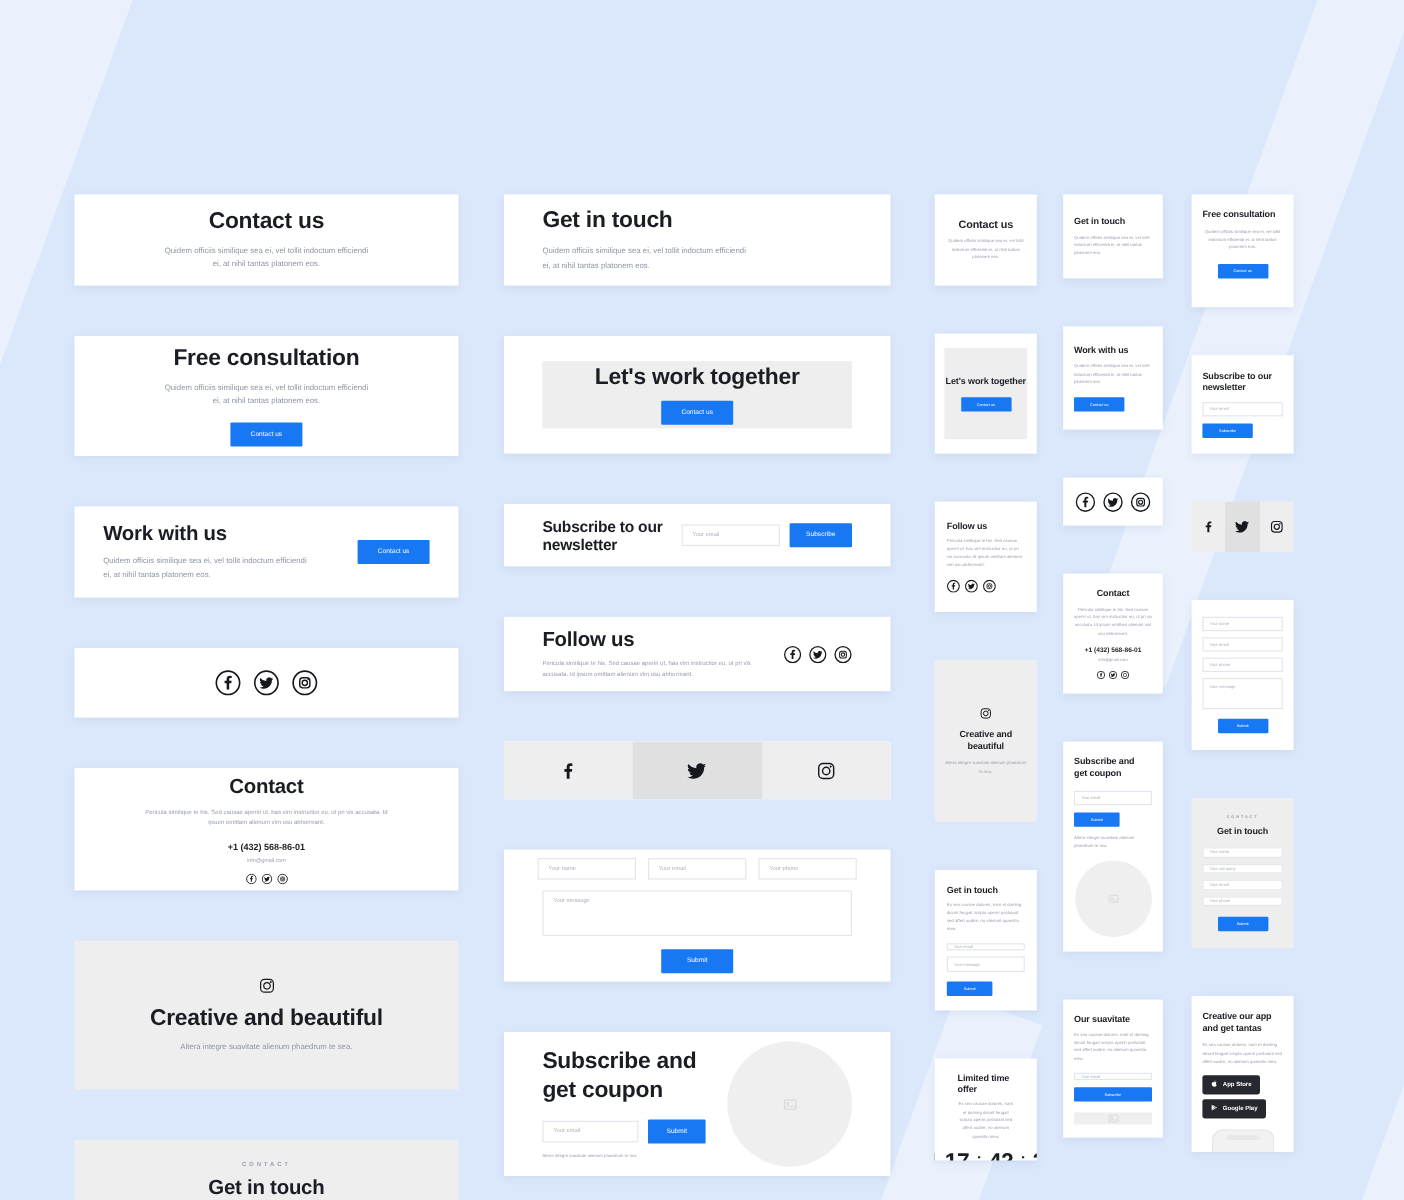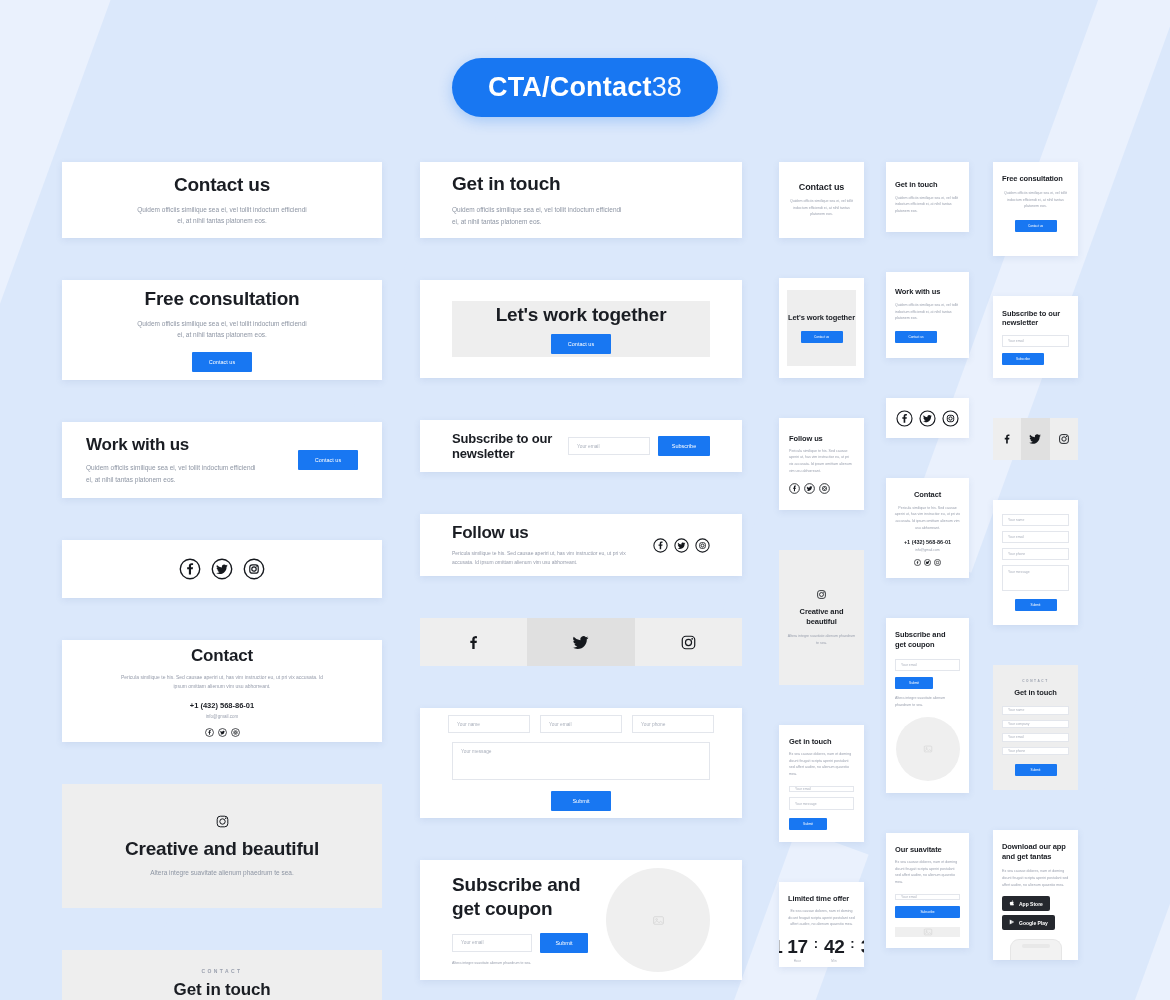--- a/index.html
+++ b/index.html
@@ -130,25 +130,20 @@
 
 <div class="bg-wrap">
   <div class="bg-shape s1"></div>
   <div class="bg-shape s2"></div>
   <div class="bg-shape s3"></div>
   <div class="bg-shape s4"></div>
 </div>
 
 <div class="page">
 
-  <div class="badge-row">
-    <div class="badge">
-      <b>CTA/Contact</b><span class="num">38</span>
-    </div>
-  </div>
 
   <div class="columns">
 
     <div class="col col-desktop">
 
       <div class="card" style="height:76px;display:flex;flex-direction:column;align-items:center;justify-content:center;">
         <div class="h-xl">Contact us</div>
         <div class="p-md center" style="width:175px;margin-top:8px;">Quidem officiis similique sea ei, vel tollit indoctum efficiendi ei, at nihil tantas platonem eos.</div>
       </div>
 
@@ -397,21 +392,21 @@
       </div>
 
       <div class="card" style="height:117px;display:flex;flex-direction:column;padding:12px 10px;">
         <div class="h-xs">Get in touch</div>
         <div class="p-xs" style="margin-top:5px;">Ex sea causae dolores, nam et doming dicunt feugait scripta aperiri postulant sed affert audire, no alienum quaestio mea.</div>
         <div class="inp inp-sm" style="margin-top:8px;">Your email</div>
         <div class="inp inp-sm ta-sm" style="margin-top:5px;">Your message</div>
         <button class="btn btn-xs" style="margin-top:8px;width:38px;">Submit</button>
       </div>
 
-      <div class="card" style="height:85px;display:flex;flex-direction:column;padding:12px 9px;">
+      <div class="card" style="height:85px;display:flex;flex-direction:column;padding:12px 19px;">
         <div class="h-xs">Limited time offer</div>
         <div class="p-xs center" style="margin-top:5px;">Ex sea causae dolores, nam et doming dicunt feugait scripta aperiri postulant sed affert audire, no alienum quaestio mea.</div>
         <div class="timer" style="margin-top:8px;justify-content:center;">
           <div class="timer-unit">
             <div class="timer-val">01</div>
             <div class="timer-lbl">Days</div>
           </div>
           <div class="timer-unit">
             <div class="timer-val">17</div>
             <div class="timer-lbl">Hour</div>
@@ -576,21 +571,21 @@
         <div class="eyebrow" style="font-size:3.2px;letter-spacing:1.6px;">CONTACT</div>
         <div class="h-xs" style="margin-top:5px;">Get in touch</div>
         <div class="inp inp-sm" style="width:100%;margin-top:9px;">Your name</div>
         <div class="inp inp-sm" style="width:100%;margin-top:5px;">Your company</div>
         <div class="inp inp-sm" style="width:100%;margin-top:5px;">Your email</div>
         <div class="inp inp-sm" style="width:100%;margin-top:5px;">Your phone</div>
         <button class="btn btn-xs" style="margin-top:9px;width:42px;">Submit</button>
       </div>
 
       <div class="card" style="height:130px;display:flex;flex-direction:column;padding:12px 9px 0;">
-        <div class="h-xs" style="line-height:1.35;">Download our app</div>
+        <div class="h-xs" style="line-height:1.35;">Creative our app</div>
         <div class="h-xs" style="line-height:1.35;">and get tantas</div>
         <div class="p-xs" style="margin-top:6px;">Ex sea causae dolores, nam et doming dicunt feugait scripta aperiri postulant sed affert audire, no alienum quaestio mea.</div>
         <div class="store-btn" style="margin-top:8px;">
           <span><svg width="6" height="6" viewBox="0 0 24 24" fill="#fff">
                 <path d="M17.05 12.54c-.03-2.6 2.12-3.85 2.22-3.91-1.21-1.77-3.09-2.01-3.76-2.04-1.6-.16-3.12.94-3.93.94-.81 0-2.06-.92-3.39-.9-1.74.03-3.35 1.01-4.25 2.57-1.81 3.14-.46 7.79 1.3 10.34.86 1.25 1.89 2.65 3.24 2.6 1.3-.05 1.79-.84 3.36-.84 1.57 0 2.01.84 3.38.81 1.4-.02 2.28-1.27 3.13-2.53.99-1.45 1.4-2.86 1.42-2.93-.03-.01-2.72-1.05-2.75-4.14zM14.6 4.9c.71-.87 1.19-2.07 1.06-3.27-1.02.04-2.26.68-3 1.54-.66.77-1.24 2-1.08 3.17 1.14.09 2.3-.58 3.02-1.44z"></path>
               </svg></span>
           <span>App Store</span>
         </div>
         <div class="store-btn" style="margin-top:4px;">
           <span><svg width="6" height="6" viewBox="0 0 24 24" fill="#fff">

